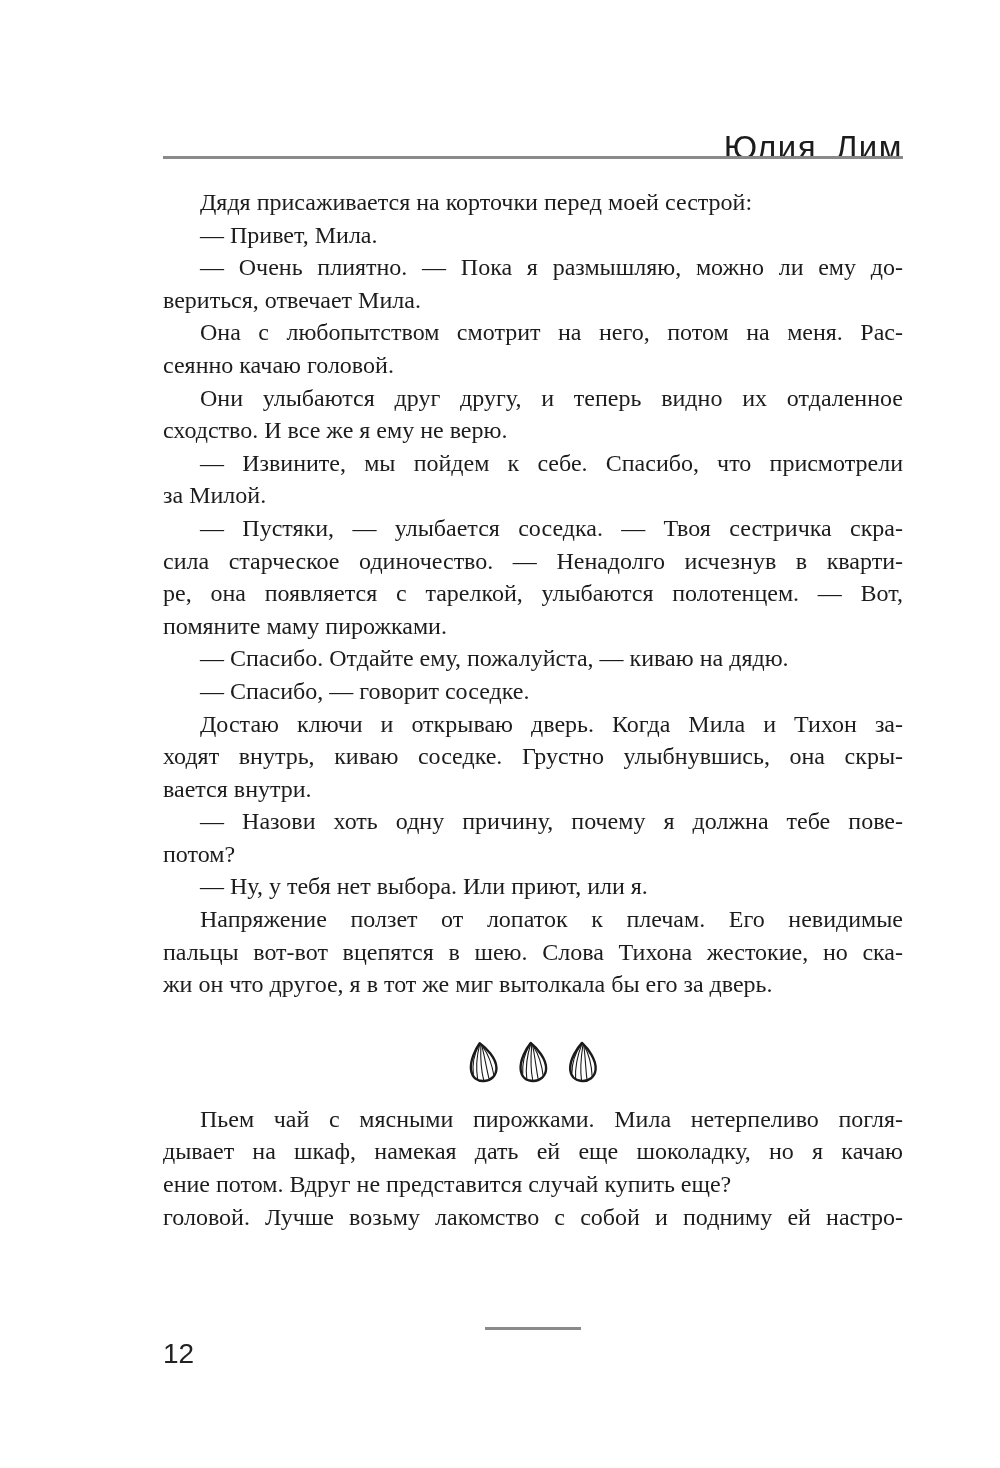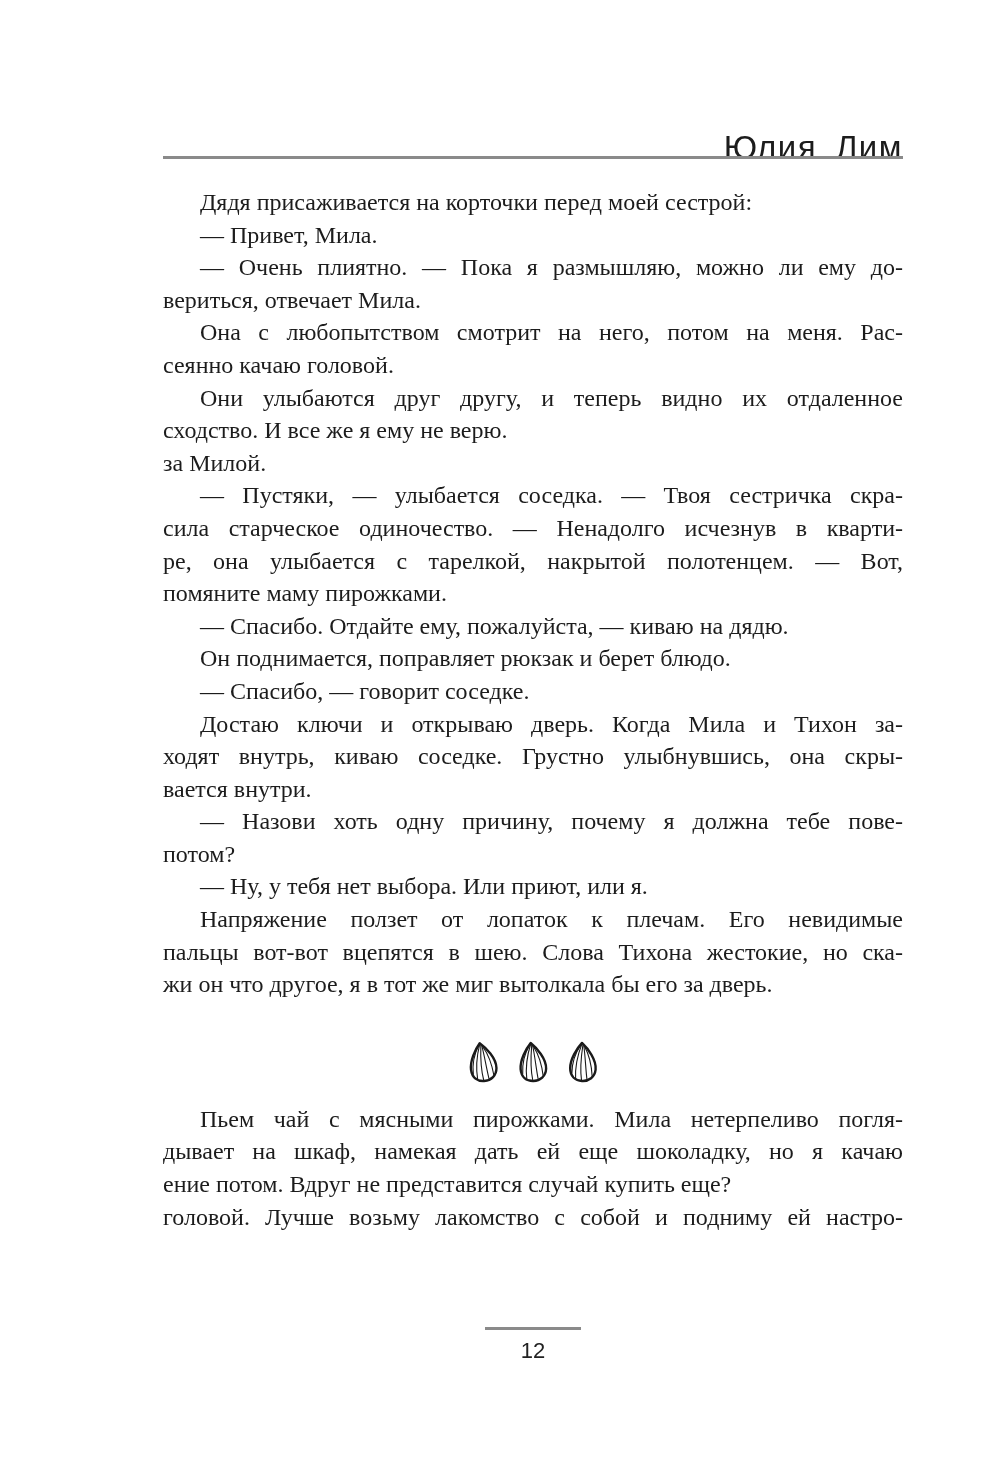--- a/index.html
+++ b/index.html
@@ -53,23 +53,22 @@
   .separator .seed:nth-child(2) { transform: rotate(-1deg); }
   .separator .seed:nth-child(3) { transform: rotate(3deg); }
   .footer-rule {
     position: absolute;
     top: 1327px; left: 485px; width: 96px; height: 3px;
     background: #8a8a8a;
   }
   .page-number {
     position: absolute;
     top: 1338px; left: 163px; width: 740px;
-    text-align: center;
     font-family: "Liberation Sans", sans-serif;
-    font-size: 22px;
+    font-size: 28px;
     color: #222222;
   }
 </style>
 </head>
 <body>
 
 <div class="page">
 
   <div class="running-head">Юлия Лим</div>
 
@@ -90,33 +89,31 @@
         </div>
         <div class="paragraph">
           <div class="line first">Она с любопытством смотрит на него, потом на меня. Рас-</div>
           <div class="line last">сеянно качаю головой.</div>
         </div>
         <div class="paragraph">
           <div class="line first">Они улыбаются друг другу, и теперь видно их отдаленное</div>
           <div class="line last">сходство. И все же я ему не верю.</div>
         </div>
         <div class="paragraph">
+          <div class="line first">— Извините, мы пойдем к себе. Спасибо, что присмотрели</div>
           <div class="line last">за Милой.</div>
         </div>
         <div class="paragraph">
           <div class="line first">— Пустяки, — улыбается соседка. — Твоя сестричка скра-</div>
           <div class="line">сила старческое одиночество. — Ненадолго исчезнув в кварти-</div>
-          <div class="line">ре, она улыбается с тарелкой, накрытой полотенцем. — Вот,</div>
+          <div class="line">ре, она появляется с тарелкой, улыбаются полотенцем. — Вот,</div>
           <div class="line last">помяните маму пирожками.</div>
         </div>
         <div class="paragraph">
           <div class="line first last">— Спасибо. Отдайте ему, пожалуйста, — киваю на дядю.</div>
-        </div>
-        <div class="paragraph">
-          <div class="line first last">Он поднимается, поправляет рюкзак и берет блюдо.</div>
         </div>
         <div class="paragraph">
           <div class="line first last">— Спасибо, — говорит соседке.</div>
         </div>
         <div class="paragraph">
           <div class="line first">Достаю ключи и открываю дверь. Когда Мила и Тихон за-</div>
           <div class="line">ходят внутрь, киваю соседке. Грустно улыбнувшись, она скры-</div>
           <div class="line last">вается внутри.</div>
         </div>
         <div class="paragraph">

